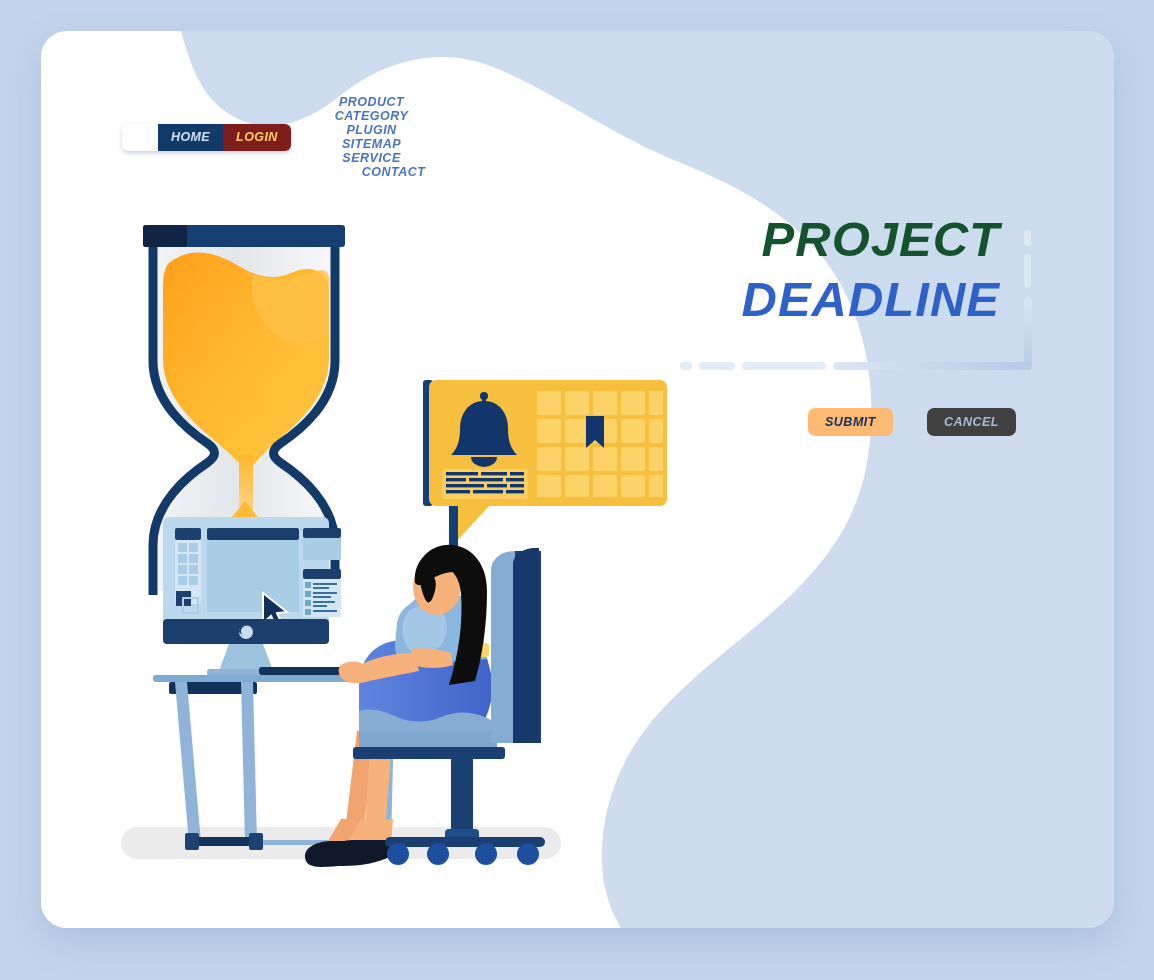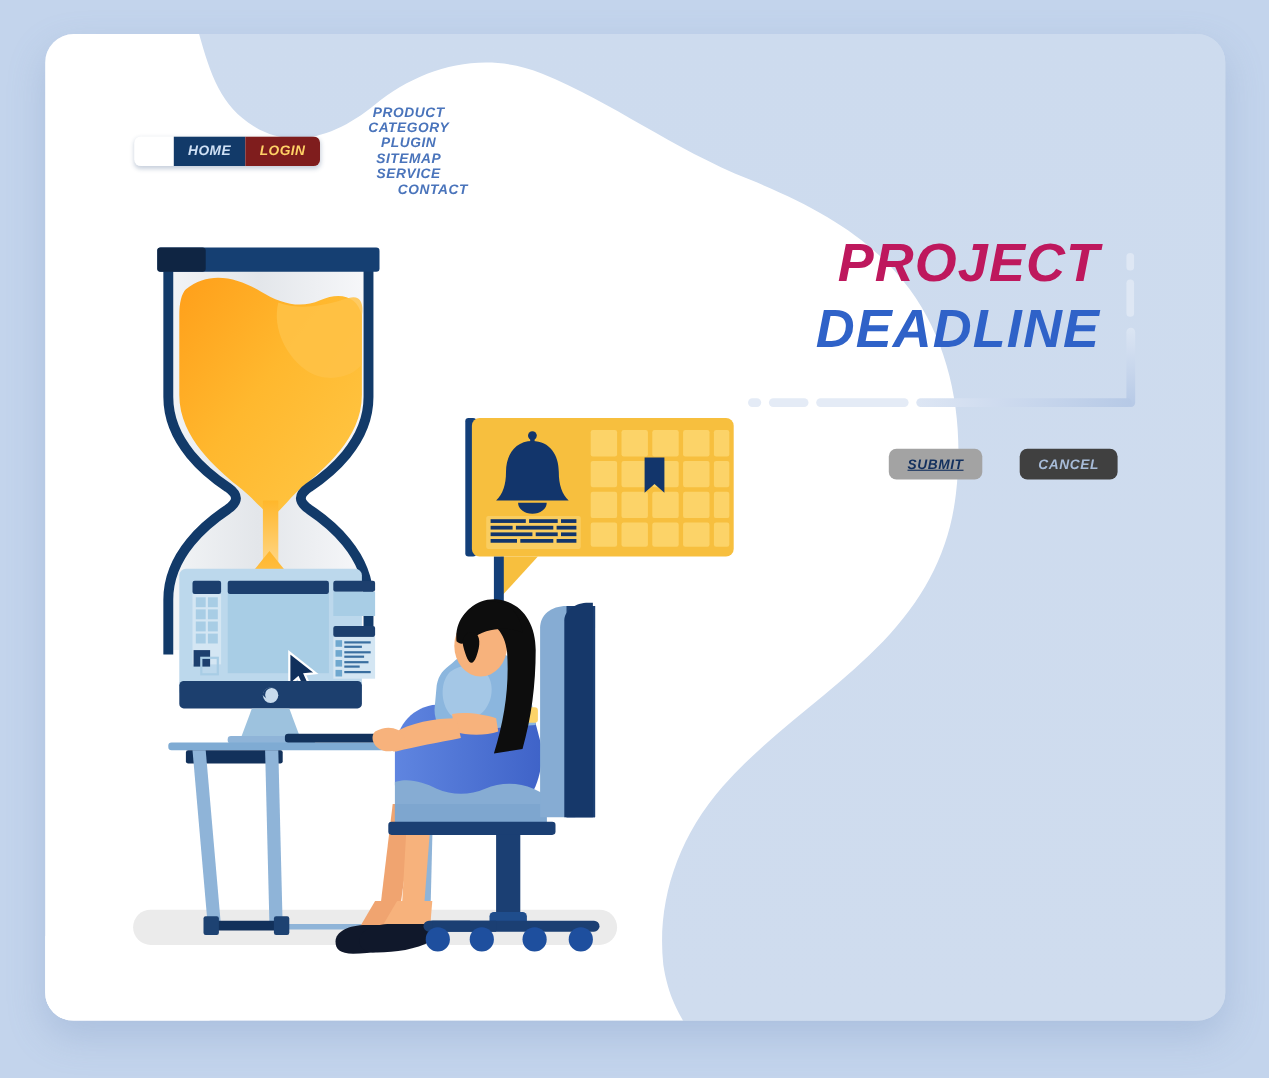--- a/index.html
+++ b/index.html
@@ -49,21 +49,21 @@
   }
   .nav-link:last-child { margin-right: 0; }
 
   
   .hero { position: absolute; left: 680px; top: 214px; width: 360px; z-index: 12; }
   .hero-title { text-align: right; padding-right: 40px; }
   .hero-line1, .hero-line2 {
     font-size: 49px; font-weight: 800; font-style: italic;
     letter-spacing: 1px; line-height: 1.06; white-space: nowrap;
   }
-  .hero-line1 { color: #be185d; }
+  .hero-line1 { color: #14532d; }
   .hero-line2 { color: #2f62c8; margin-top: 8px; }
 
   .deco-vline-a {
     position: absolute; left: 344px; top: 16px;
     width: 7px; height: 16px; border-radius: 4px; background: #dee7f4;
   }
   .deco-vline-b {
     position: absolute; left: 344px; top: 40px;
     width: 7px; height: 34px; border-radius: 4px; background: #dee7f4;
   }
@@ -83,21 +83,21 @@
   .dash.d4 { width: 196px; background: linear-gradient(90deg,#dde6f4,#b6c9e6); margin-right: 0; }
 
   
   .actions { position: absolute; left: 808px; top: 408px; display: flex; z-index: 12; }
   .btn {
     border: none; border-radius: 7px; height: 28px; padding: 0 17px;
     font-family: "Liberation Sans", sans-serif;
     font-size: 12.5px; font-weight: 700; font-style: italic; letter-spacing: .5px;
     cursor: pointer;
   }
-  .btn-submit { background: #a3a3a3; color: #13305e; text-decoration: underline; }
+  .btn-submit { background: #fdba74; color: #13305e; }
   .btn-cancel { background: #404040; color: #a7bbd8; margin-left: 34px; }
 
   
   .illus { position: absolute; left: 41px; top: 31px; width: 1073px; height: 897px; z-index: 8; }
   .illus svg { display: block; width: 100%; height: 100%; }
 </style>
 </head>
 <body>
 
 <div id="page">

